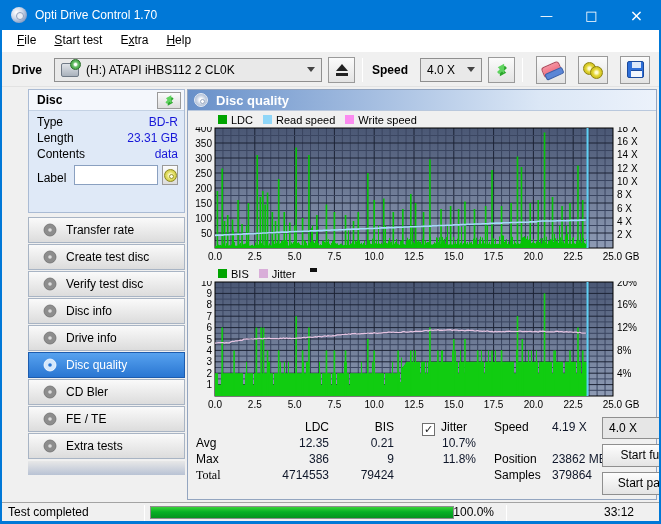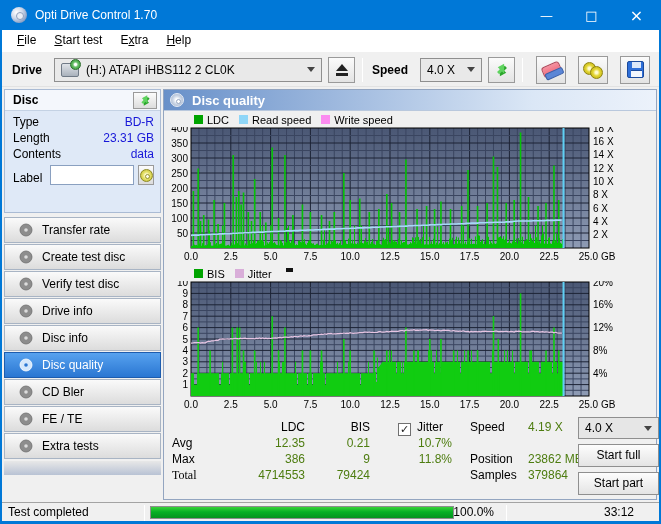--- a/index.html
+++ b/index.html
@@ -39,21 +39,21 @@
   .eraser{width:19px;height:11px;background:linear-gradient(#f8909f,#e96a7d);border:1px solid #b04558;border-radius:3px;transform:rotate(-24deg);position:relative;}
   .eraser::after{content:"";position:absolute;left:0;bottom:-4px;width:100%;height:5px;background:#5b86d6;border:1px solid #3a5fa8;border-radius:2px;}
   .discs{position:relative;width:20px;height:16px;}
   .discs i{position:absolute;width:13px;height:13px;border-radius:50%;background:radial-gradient(circle,#fffbd0 15%,#e3d531 45%,#b8a915);border:1px solid #8f8410;}
   .discs i:first-child{left:0;top:0;} .discs i:last-child{left:7px;top:4px;}
   .floppy{width:17px;height:17px;background:#2f6fd8;border:1px solid #1c4b9c;border-radius:2px;position:relative;}
   .floppy::before{content:"";position:absolute;left:4px;top:0;width:9px;height:6px;background:#dce8fa;}
   .floppy::after{content:"";position:absolute;left:3px;bottom:0;width:11px;height:6px;background:#f2f6fd;border-top:1px solid #1c4b9c;}
   
   .content{display:flex;height:415px;}
-  .sidebar{width:160px;position:relative;background:#f0f0f0;}
+  .sidebar{width:160px;position:relative;background:#f0f0f0;margin-left:24px;}
   .disc-panel{position:absolute;left:2px;top:2px;right:1px;height:124px;background:#dfe9f7;border:1px solid #aabbd4;}
   .disc-panel-header{height:21px;background:#f4f7fc;border-bottom:1px solid #c4d2e4;display:flex;align-items:center;padding:0 3px 0 8px;}
   .disc-panel-header b{font-size:12px;}
   .mini-btn{margin-left:auto;width:24px;height:17px;background:linear-gradient(#fcfcfc,#dddddd);border:1px solid #9a9a9a;display:flex;align-items:center;justify-content:center;}
   .disc-rows{padding:3px 6px 0 8px;}
   .disc-row{display:flex;height:16px;align-items:center;}
   .disc-row .v{margin-left:auto;color:#1717d8;}
   .label-row{display:flex;align-items:flex-end;padding:3px 6px 12px 8px;}
   .label-input{width:84px;height:20px;background:#fff;border:1px solid #8aa0c0;margin-left:8px;}
   .label-btn{margin-left:4px;width:23px;height:20px;background:linear-gradient(#fcfcfc,#dcdcdc);border:1px solid #9a9a9a;display:flex;align-items:center;justify-content:center;}
@@ -73,21 +73,21 @@
   .hdr-disc::after{content:"";position:absolute;left:4.5px;top:4.5px;width:3px;height:3px;border-radius:50%;background:#fff;border:1px solid #9aa9c2;}
   .legend{display:flex;align-items:center;height:15px;margin:1px 0 0 30px;font-size:11px;}
   .legend .sq{width:9px;height:9px;margin-right:4px;}
   .legend .lab{margin-right:10px;}
   .jitter-marker{width:7px;height:4px;background:#111;margin:-8px 0 0 4px;}
   .chart-svg{display:block;}
   
   .stats{position:relative;height:82px;margin:4px 0 0 6px;font-size:12px;}
   .st{position:absolute;white-space:nowrap;}
   .st.r{text-align:right;}
-  .blue{color:#4d7c0f;}
+  .blue{color:#0f172a;}
   .cb{width:13px;height:13px;background:#fff;border:1px solid #707070;display:inline-flex;align-items:center;justify-content:center;font-size:11px;color:#222;margin-right:6px;vertical-align:-2px;}
   .ctl-select{position:absolute;left:408px;top:0;width:81px;height:22px;background:#e6e6e6;border:1px solid #8f8f8f;display:flex;align-items:center;padding:0 6px;}
   .ctl-select .chev{margin-left:auto;width:0;height:0;border-left:4px solid transparent;border-right:4px solid transparent;border-top:5px solid #444;}
   .ctl-btn{position:absolute;left:408px;width:81px;height:23px;background:linear-gradient(#fdfdfd,#e4e4e4);border:1px solid #8f8f8f;text-align:center;line-height:21px;}
   
   .statusbar{position:relative;height:32px;background:#f0f0f0;border-top:1px solid #a3a3a3;}
   .sb-text{position:absolute;left:6px;top:2px;}
   .sb-div{position:absolute;top:2px;bottom:2px;width:1px;background:#cfcfcf;border-right:1px solid #fff;}
   .pbar{position:absolute;left:148px;top:3px;width:304px;height:13px;border:1px solid #8e8e8e;background:#e8e8e8;}
   .pbar-fill{height:100%;background:linear-gradient(#39d239,#06b025 45%,#05931f);}
@@ -213,28 +213,28 @@
               <circle cx="7" cy="7" r="6" fill="#8d8d8d" stroke="#6f6f6f" stroke-width="0.8"></circle>
               <circle cx="7" cy="7" r="1.8" fill="#dcdcdc"></circle>
             </svg>
             <div class="lbl">Verify test disc</div>
           </div>
           <div class="nav-btn">
             <svg width="14" height="14" viewBox="0 0 14 14">
               <circle cx="7" cy="7" r="6" fill="#8d8d8d" stroke="#6f6f6f" stroke-width="0.8"></circle>
               <circle cx="7" cy="7" r="1.8" fill="#dcdcdc"></circle>
             </svg>
+            <div class="lbl">Disc info</div>
+          </div>
+          <div class="nav-btn">
+            <svg width="14" height="14" viewBox="0 0 14 14">
+              <circle cx="7" cy="7" r="6" fill="#8d8d8d" stroke="#6f6f6f" stroke-width="0.8"></circle>
+              <circle cx="7" cy="7" r="1.8" fill="#dcdcdc"></circle>
+            </svg>
             <div class="lbl">Drive info</div>
-          </div>
-          <div class="nav-btn">
-            <svg width="14" height="14" viewBox="0 0 14 14">
-              <circle cx="7" cy="7" r="6" fill="#8d8d8d" stroke="#6f6f6f" stroke-width="0.8"></circle>
-              <circle cx="7" cy="7" r="1.8" fill="#dcdcdc"></circle>
-            </svg>
-            <div class="lbl">Disc info</div>
           </div>
           <div class="nav-btn selected">
             <svg width="14" height="14" viewBox="0 0 14 14">
               <circle cx="7" cy="7" r="6" fill="#d6e8fb" stroke="#fff" stroke-width="0.8"></circle>
               <circle cx="7" cy="7" r="1.8" fill="#2a76d2"></circle>
             </svg>
             <div class="lbl">Disc quality</div>
           </div>
           <div class="nav-btn">
             <svg width="14" height="14" viewBox="0 0 14 14">

